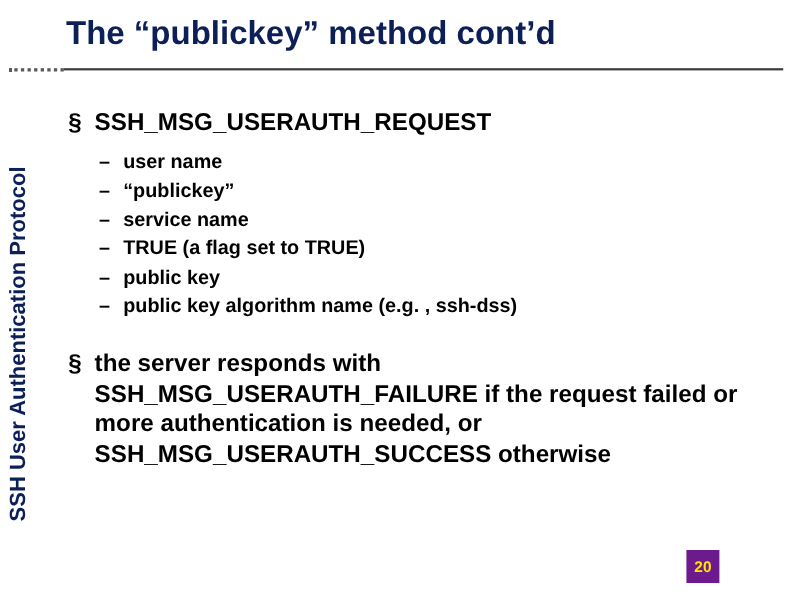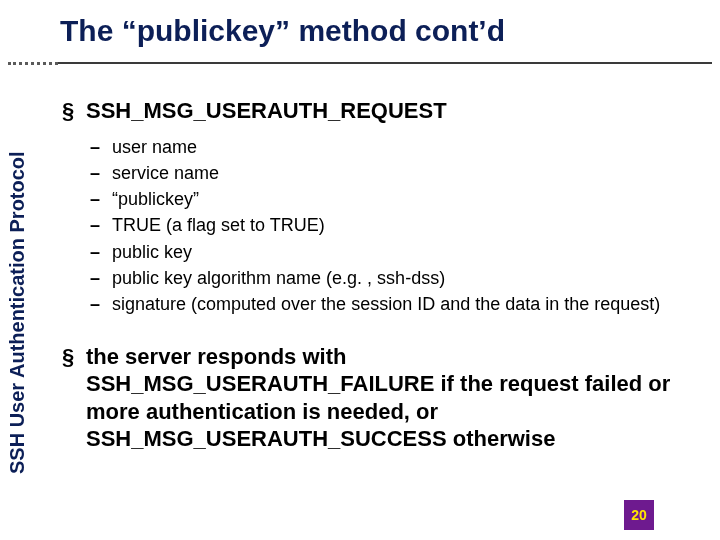--- a/index.html
+++ b/index.html
@@ -78,21 +78,21 @@
     font-weight: bold;
   }
   ul.sub {
     margin: 10px 0 26px 0;
     padding: 0 0 0 26px;
     list-style: none;
   }
   ul.sub > li {
     position: relative;
     font-size: 18px;
-    font-weight: normal;
+    font-weight: bold;
     line-height: 1.35;
     margin-bottom: 2px;
   }
   ul.sub > li::before {
     content: "–";
     position: absolute;
     left: -22px;
     font-weight: bold;
   }
   .pageno {
@@ -119,26 +119,25 @@
   <div class="solid"></div>
 
   <div class="sidebar">SSH User Authentication Protocol</div>
 
   <div class="body">
     <ul class="top">
       <li>
         <span>SSH_MSG_USERAUTH_REQUEST</span>
         <ul class="sub">
           <li>user name</li>
+          <li>“publickey”</li>
           <li>service name</li>
-          <li>“publickey”</li>
           <li>TRUE (a flag set to TRUE)</li>
           <li>public key</li>
           <li>public key algorithm name (e.g. , ssh-dss)</li>
-          <li>signature (computed over the session ID and the data in the request)</li>
         </ul>
       </li>
       <li>the server responds with SSH_MSG_USERAUTH_FAILURE if the request failed or more authentication is needed, or SSH_MSG_USERAUTH_SUCCESS otherwise</li>
     </ul>
   </div>
 
   <div class="pageno">20</div>
 
 </div>
 

